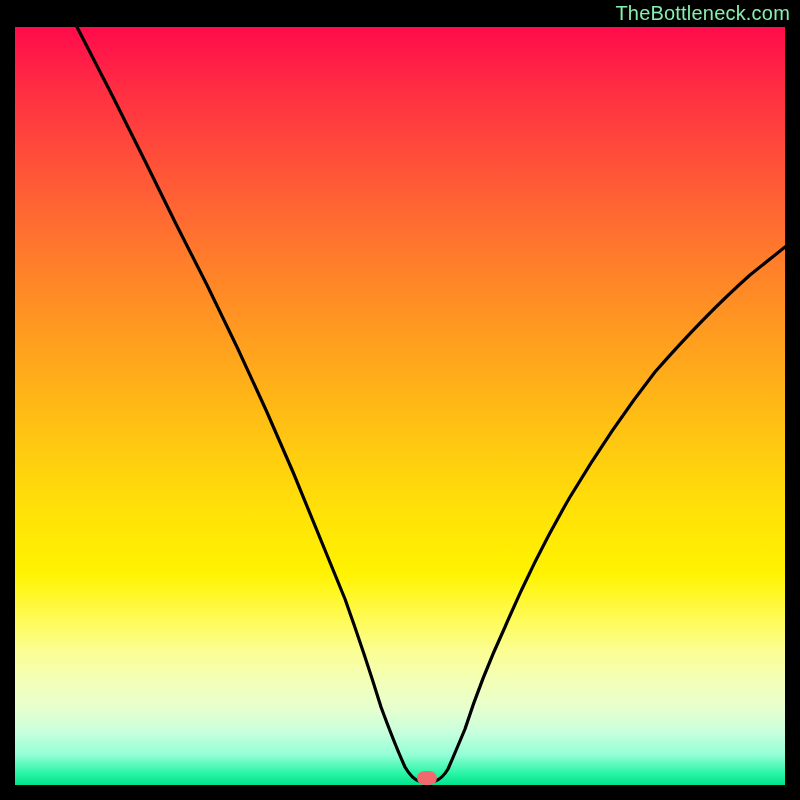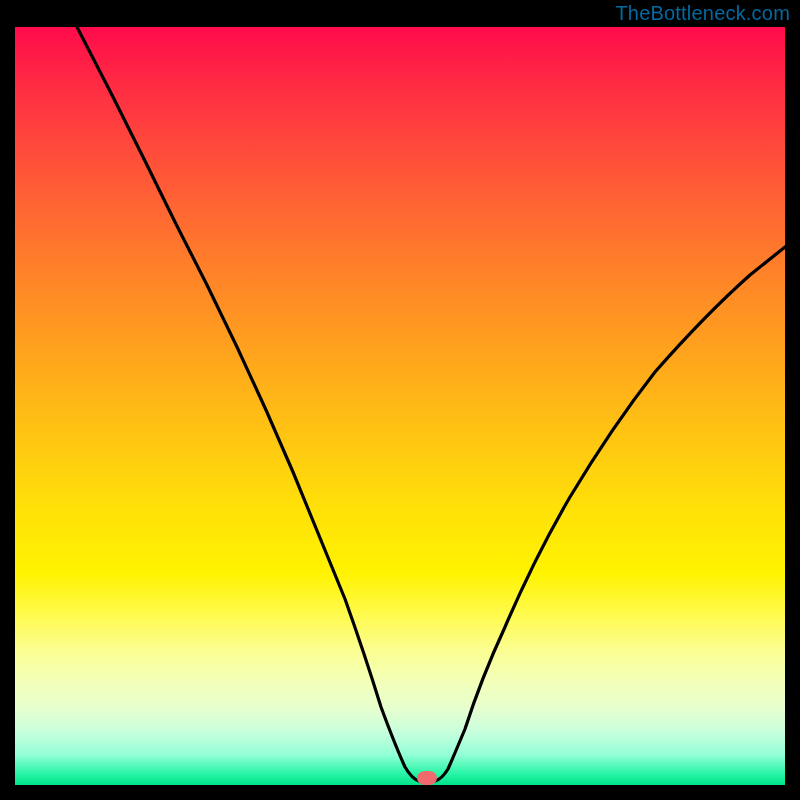--- a/index.html
+++ b/index.html
@@ -14,21 +14,21 @@
   .frame {
     position: relative;
     width: 800px;
     height: 800px;
     background: #000;
   }
   .watermark {
     position: absolute;
     top: 2px;
     right: 10px;
-    color: #0369a1;
+    color: #86efac;
     font-size: 20px;
     font-weight: 500;
     letter-spacing: 0.2px;
     z-index: 5;
   }
   .plot {
     position: absolute;
     left: 15px;
     top: 27px;
     width: 770px;

